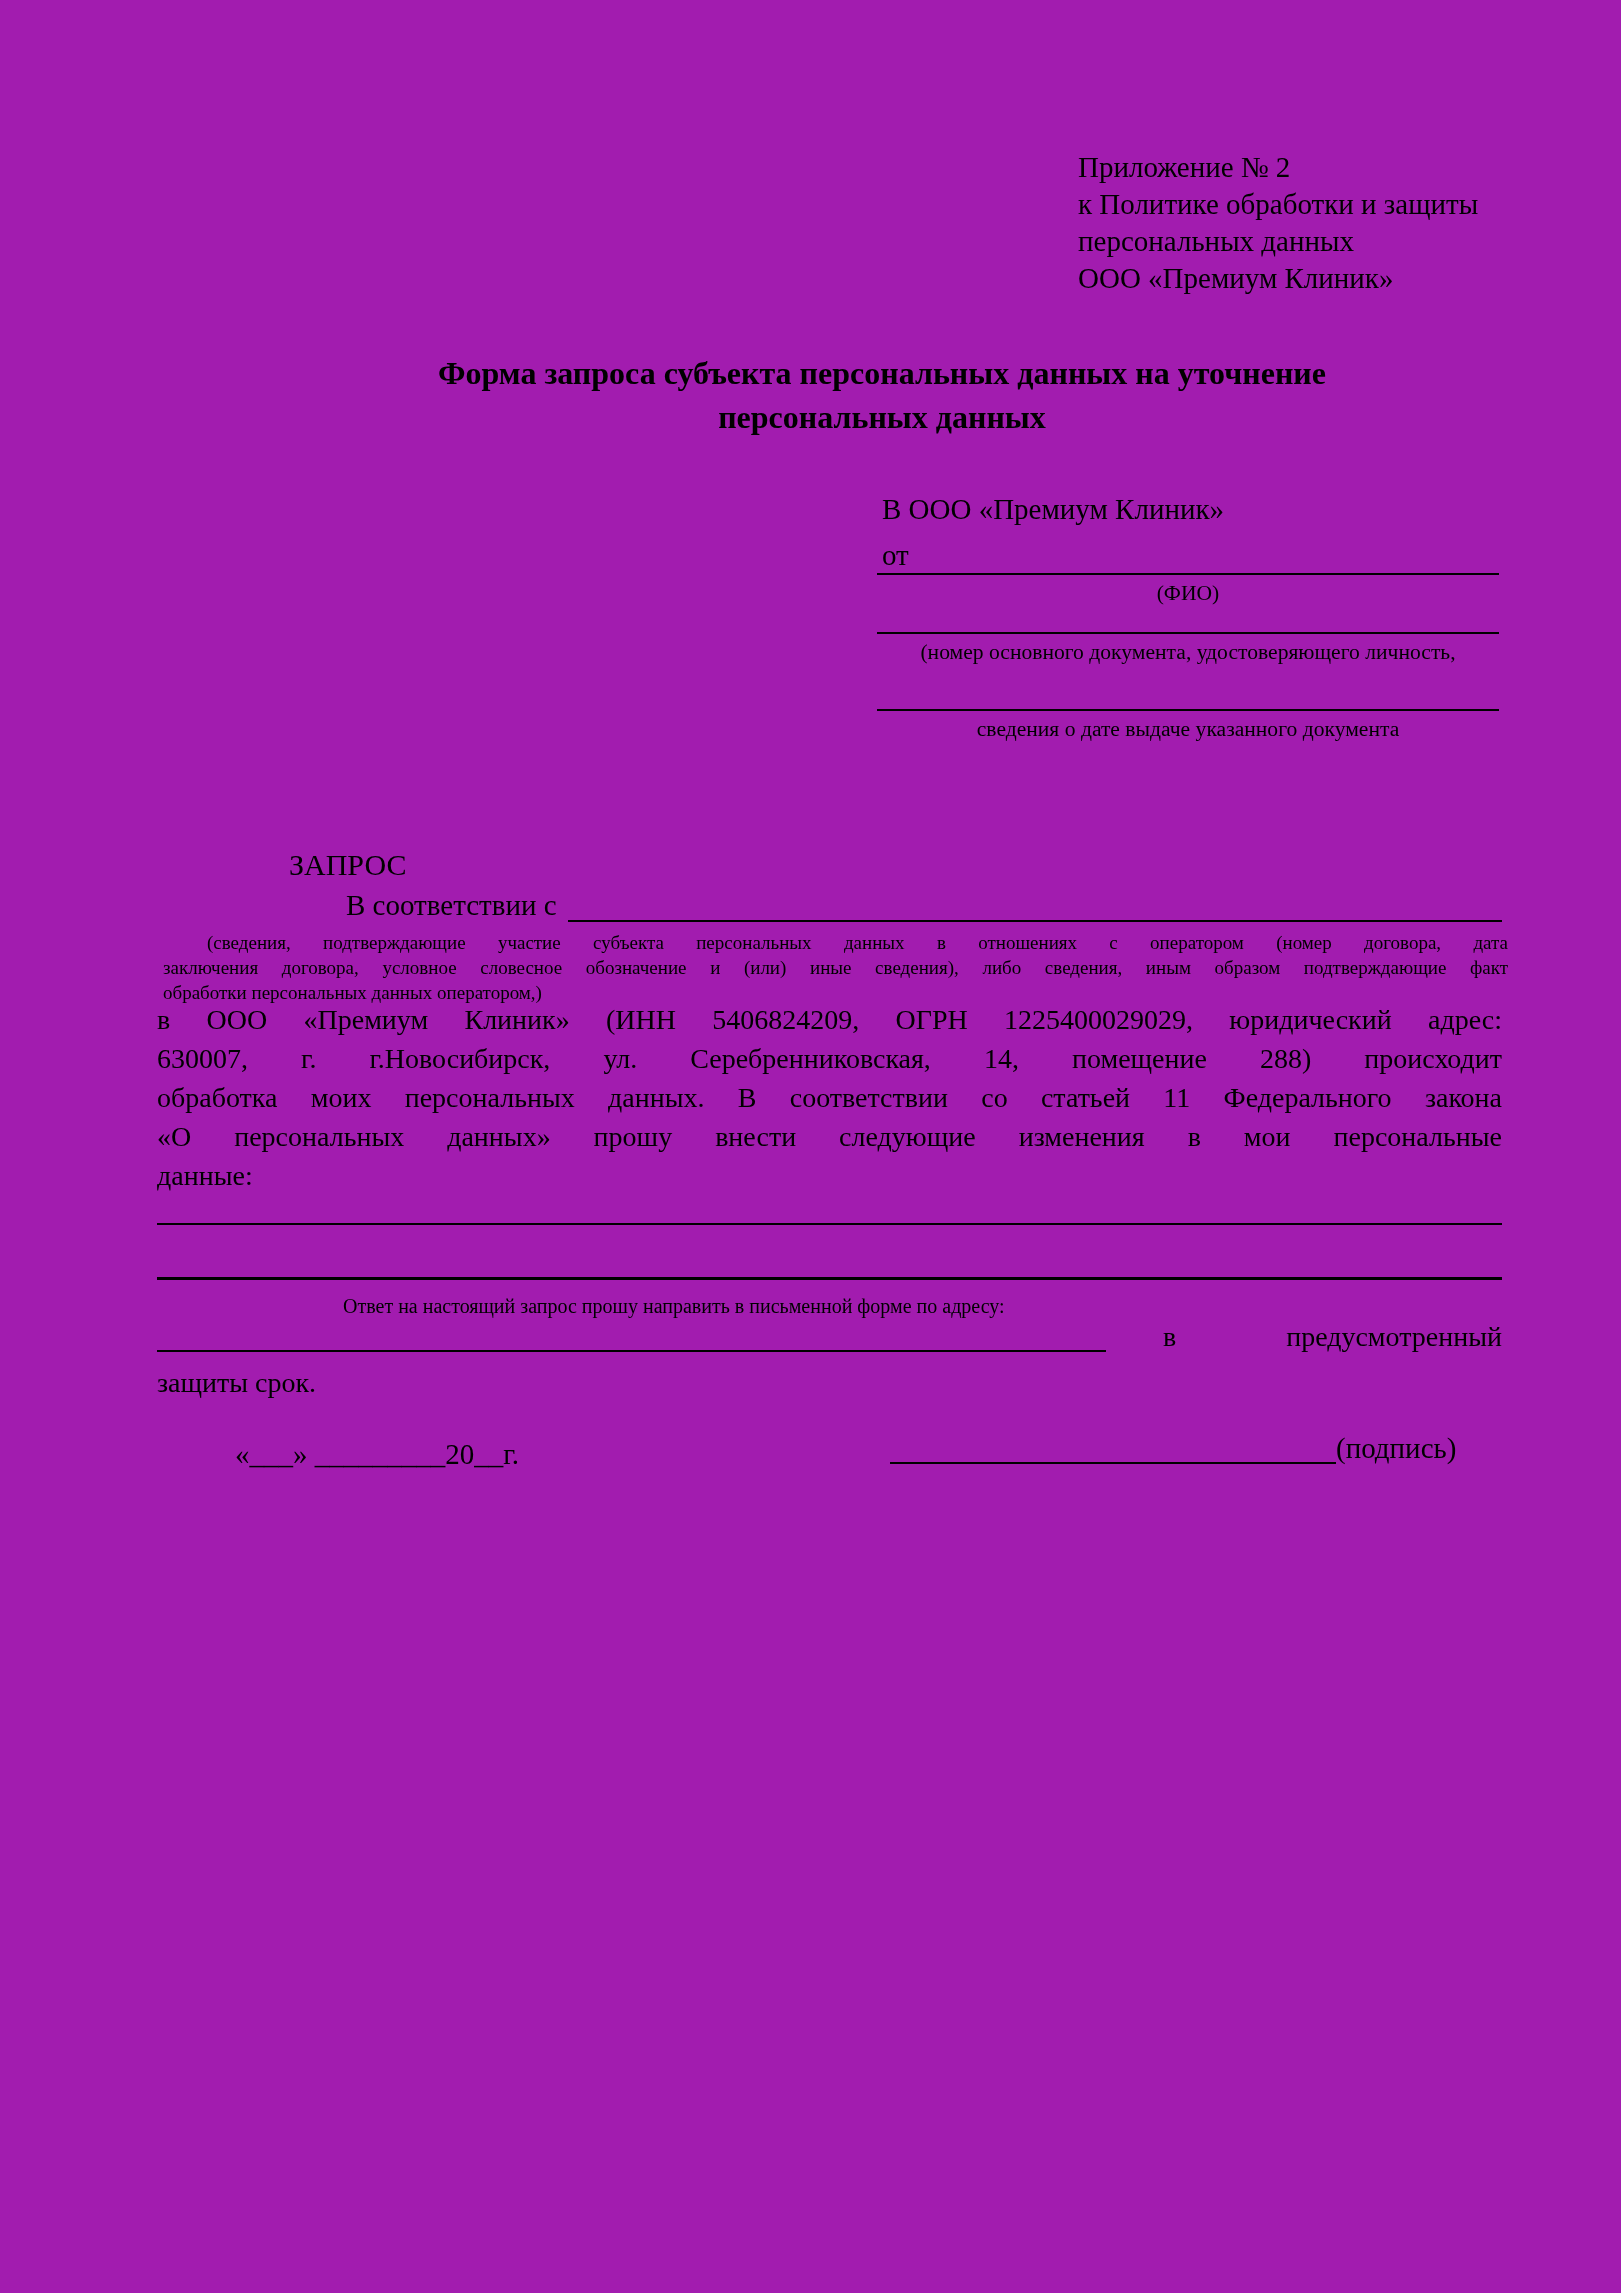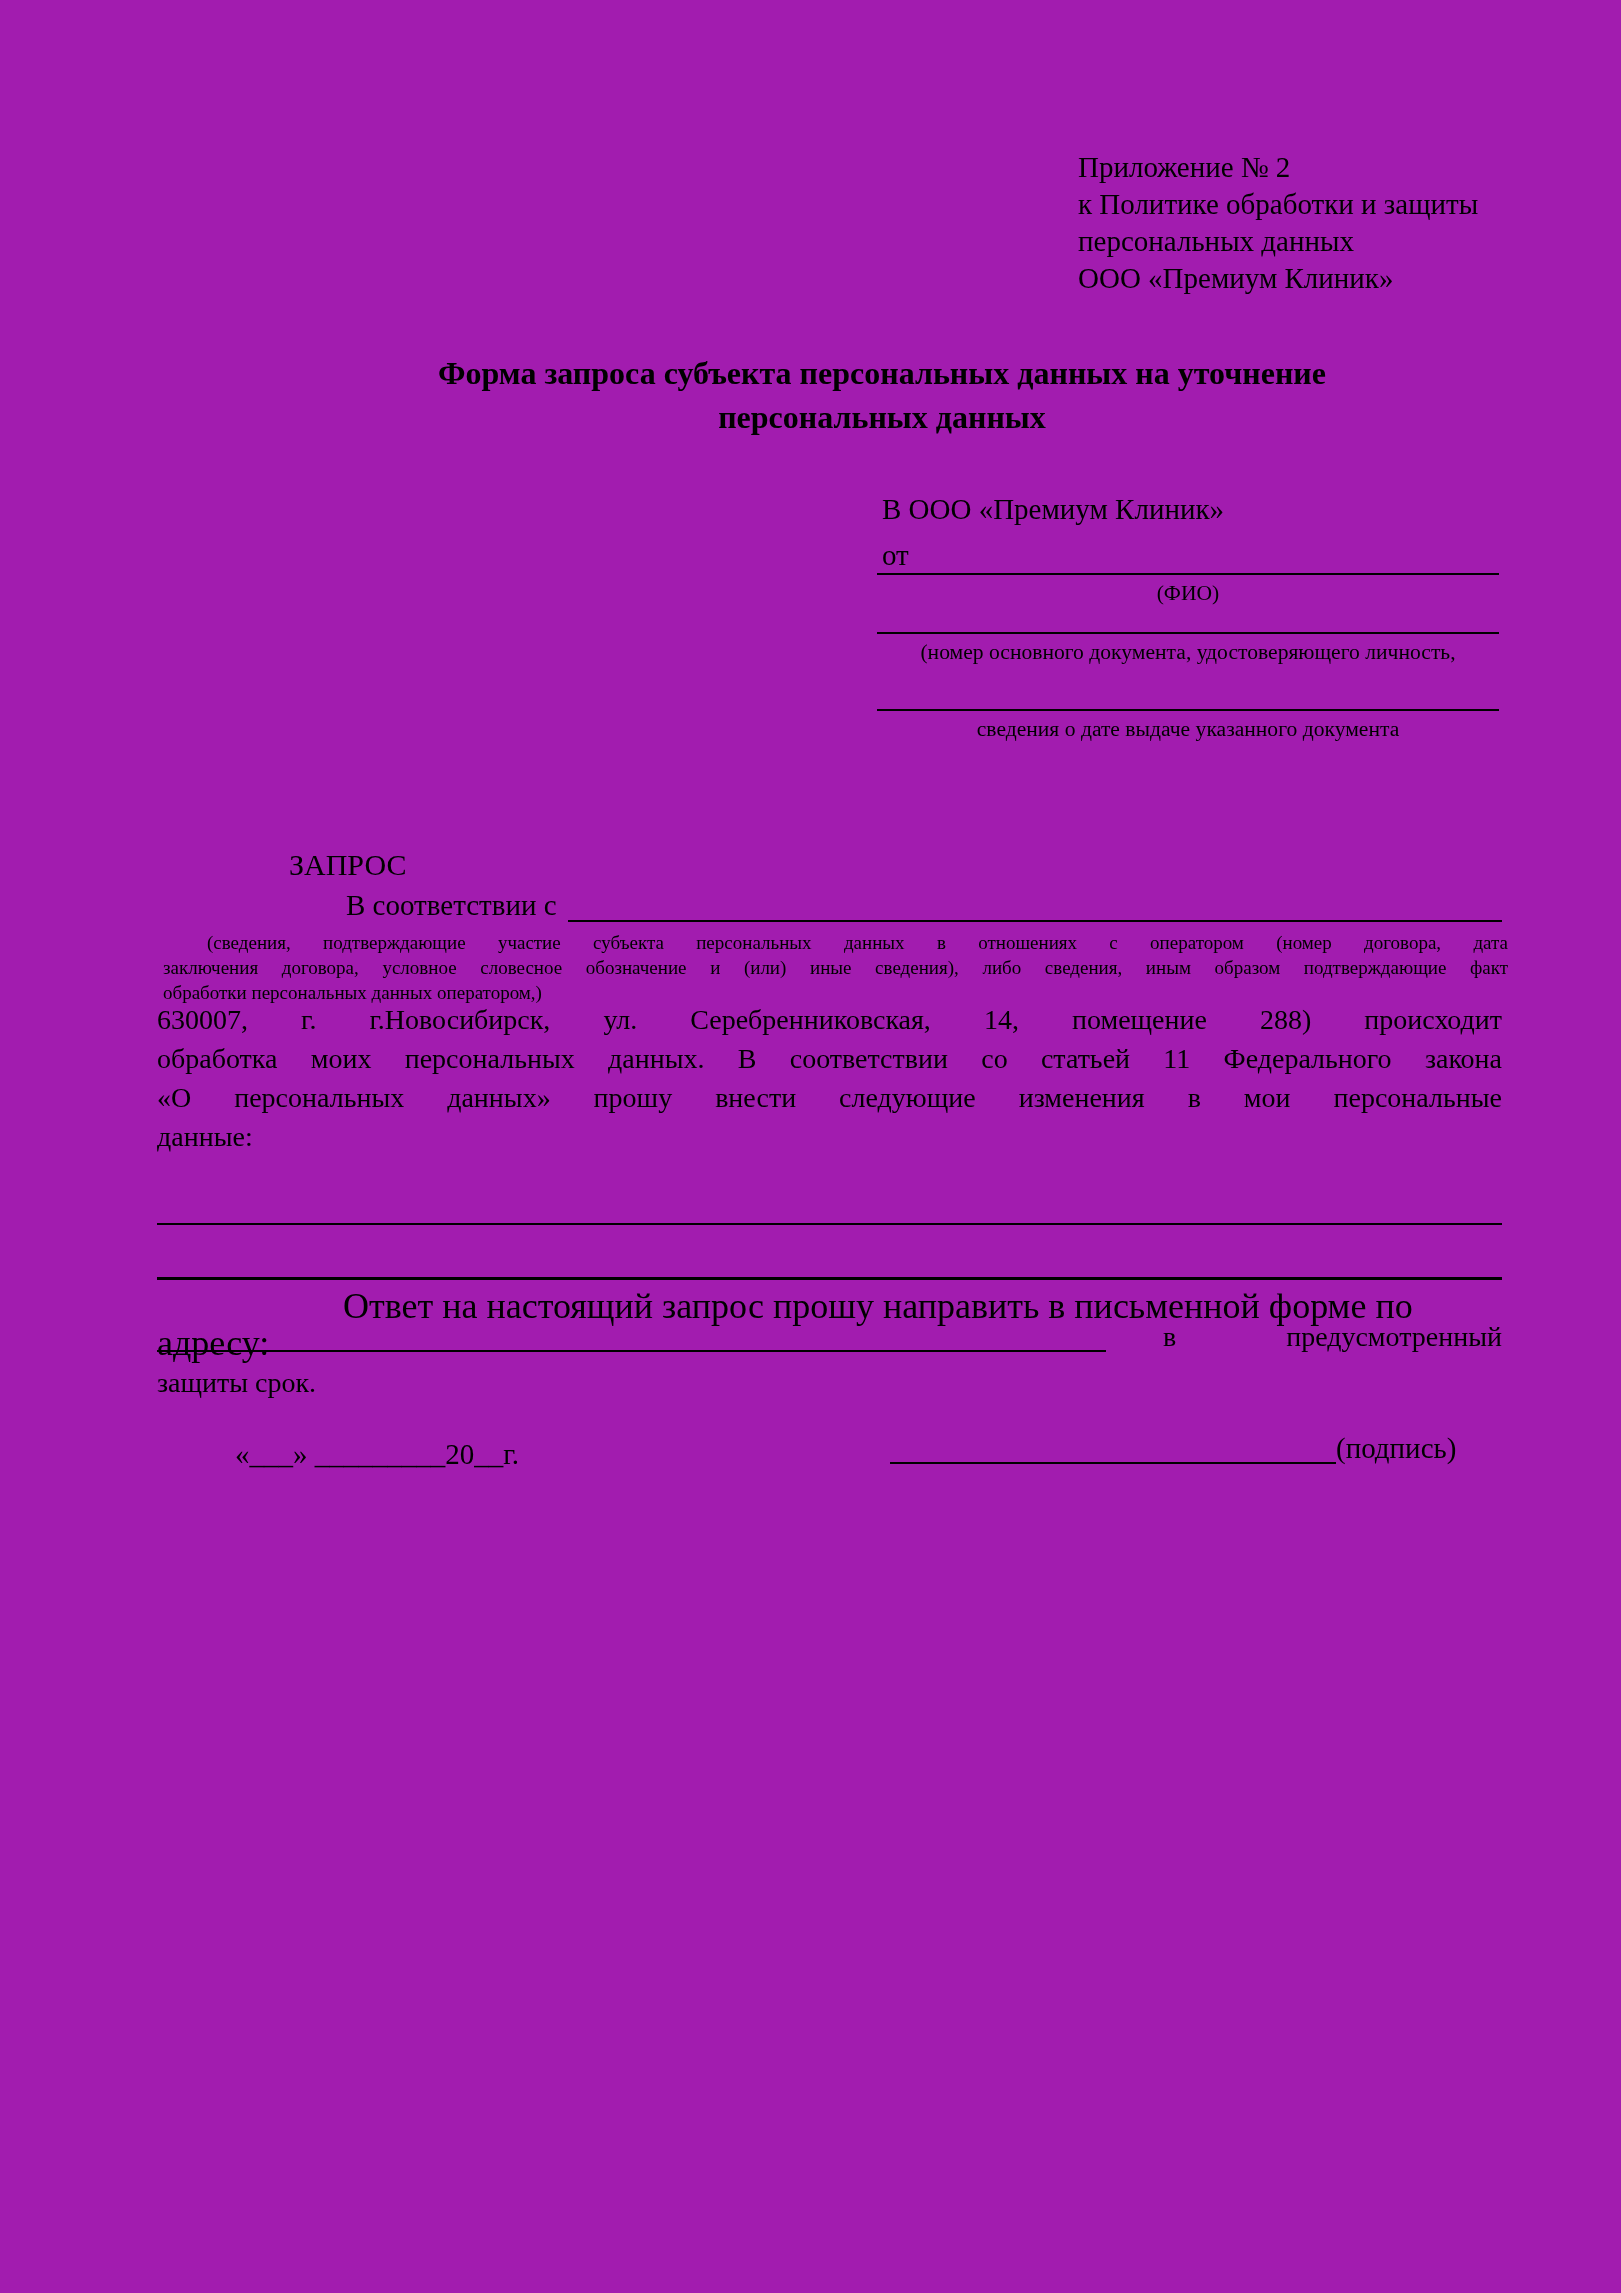--- a/index.html
+++ b/index.html
@@ -76,21 +76,21 @@
   .just { text-align: justify; text-align-last: justify; }
 
   .blank-line {
     left: 157px; width: 1345px; height: 0;
     border-top: 2.9px solid #000;
   }
   .blank-line.thick { border-top-width: 3.9px; }
 
   .response {
     left: 157px; top: 1288px; width: 1345px;
-    font-size: 36px; line-height: 37px;
+    font-size: 20px; line-height: 37px;
     text-indent: 186px;
   }
 
   .address-row {
     left: 157px; top: 1321px; width: 1345px; height: 31px;
     font-size: 28px; line-height: 31px;
   }
   .address-row .fill-uline { width: 949px; }
   .address-row .tail {
     flex: 1; display: flex; justify-content: space-between;
@@ -152,20 +152,21 @@
     <span class="fill-uline"></span>
   </div>
 
   <div class="abs fine">
     <div class="just indent1">(сведения, подтверждающие участие субъекта персональных данных в отношениях с оператором (номер договора, дата</div>
     <div class="just">заключения договора, условное словесное обозначение и (или) иные сведения), либо сведения, иным образом подтверждающие факт</div>
     <div>обработки персональных данных оператором,)</div>
   </div>
 
   <div class="abs bodypar">
+    <div class="just">в ООО «Премиум Клиник» (ИНН 5406824209, ОГРН 1225400029029, юридический адрес:</div>
     <div class="just">630007, г. г.Новосибирск, ул. Серебренниковская, 14, помещение 288) происходит</div>
     <div class="just">обработка моих персональных данных. В соответствии со статьей 11 Федерального закона</div>
     <div class="just">«О персональных данных» прошу внести следующие изменения в мои персональные</div>
     <div>данные:</div>
   </div>
 
   <div class="abs blank-line" style="top:1223px"></div>
   <div class="abs blank-line thick" style="top:1277px"></div>
 
   <div class="abs response">Ответ на настоящий запрос прошу направить в письменной форме по адресу:</div>

